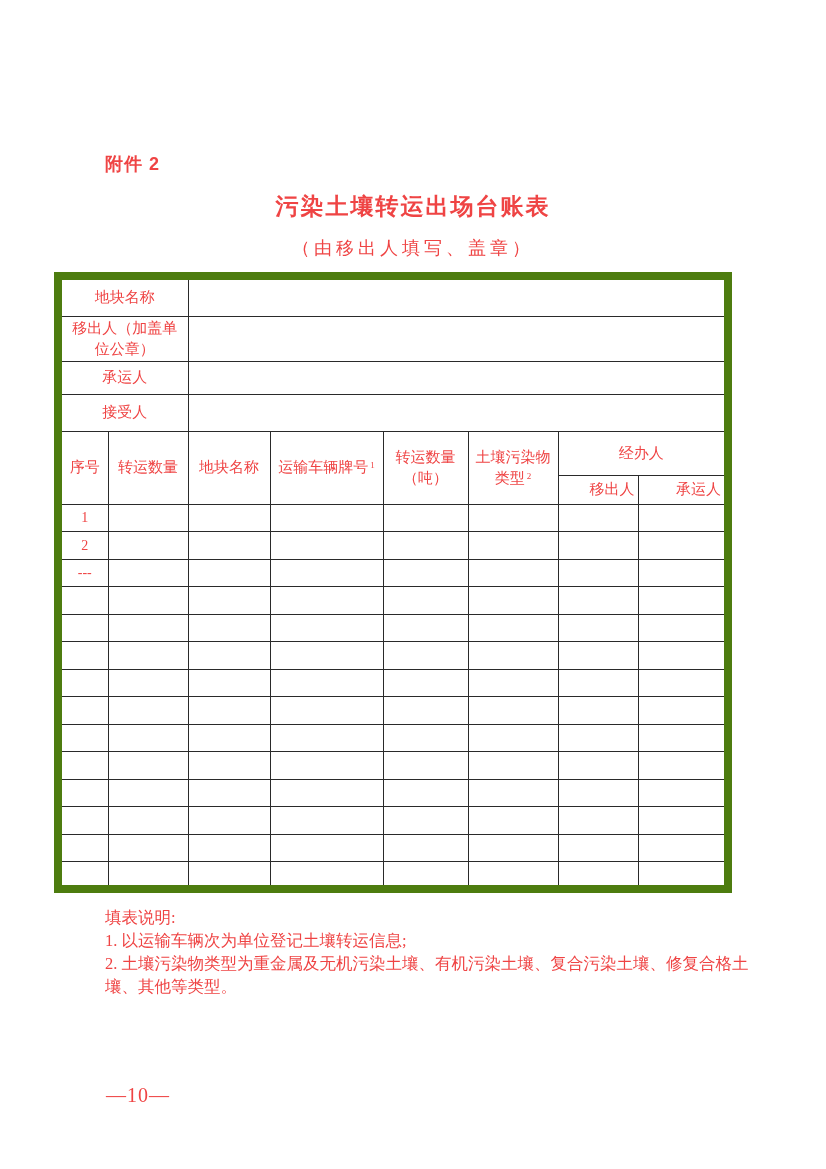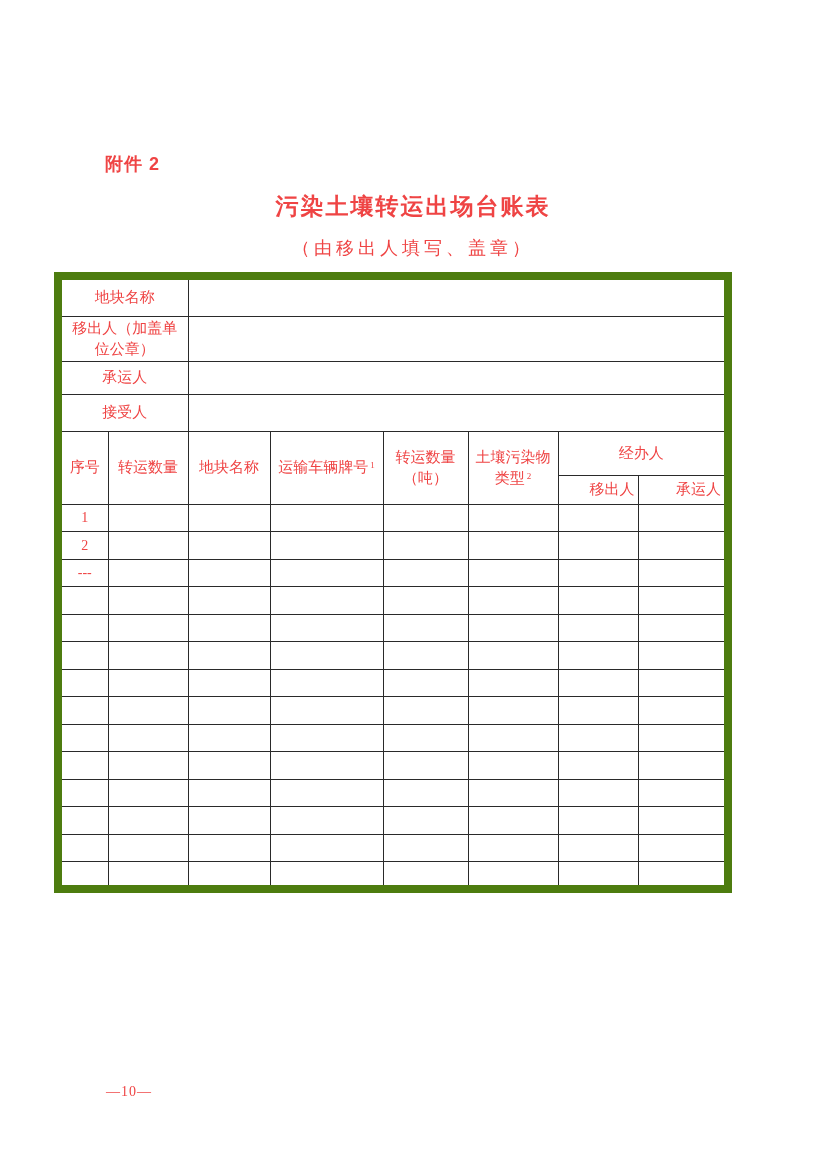--- a/index.html
+++ b/index.html
@@ -85,21 +85,21 @@
     left: 105px;
     top: 906px;
     width: 648px;
     font-size: 16.5px;
     line-height: 23px;
   }
   .page-number {
     position: absolute;
     left: 106px;
     top: 1084px;
-    font-size: 14px;
+    font-size: 20px;
     letter-spacing: 1px;
   }
 </style>
 </head>
 <body>
 
 <div class="page">
 
   <div class="attachment">附件 2</div>
 
@@ -302,16 +302,21 @@
           <td></td>
           <td></td>
           <td></td>
           <td></td>
           <td></td>
           <td></td>
         </tr>
       </tbody>
   </table>
 
+  <div class="notes">
+    <div>填表说明:</div>
+    <div>1. 以运输车辆次为单位登记土壤转运信息;</div>
+    <div>2. 土壤污染物类型为重金属及无机污染土壤、有机污染土壤、复合污染土壤、修复合格土壤、其他等类型。</div>
+  </div>
 
   <div class="page-number">—10—</div>
 
 </div>
 
 </body></html>

